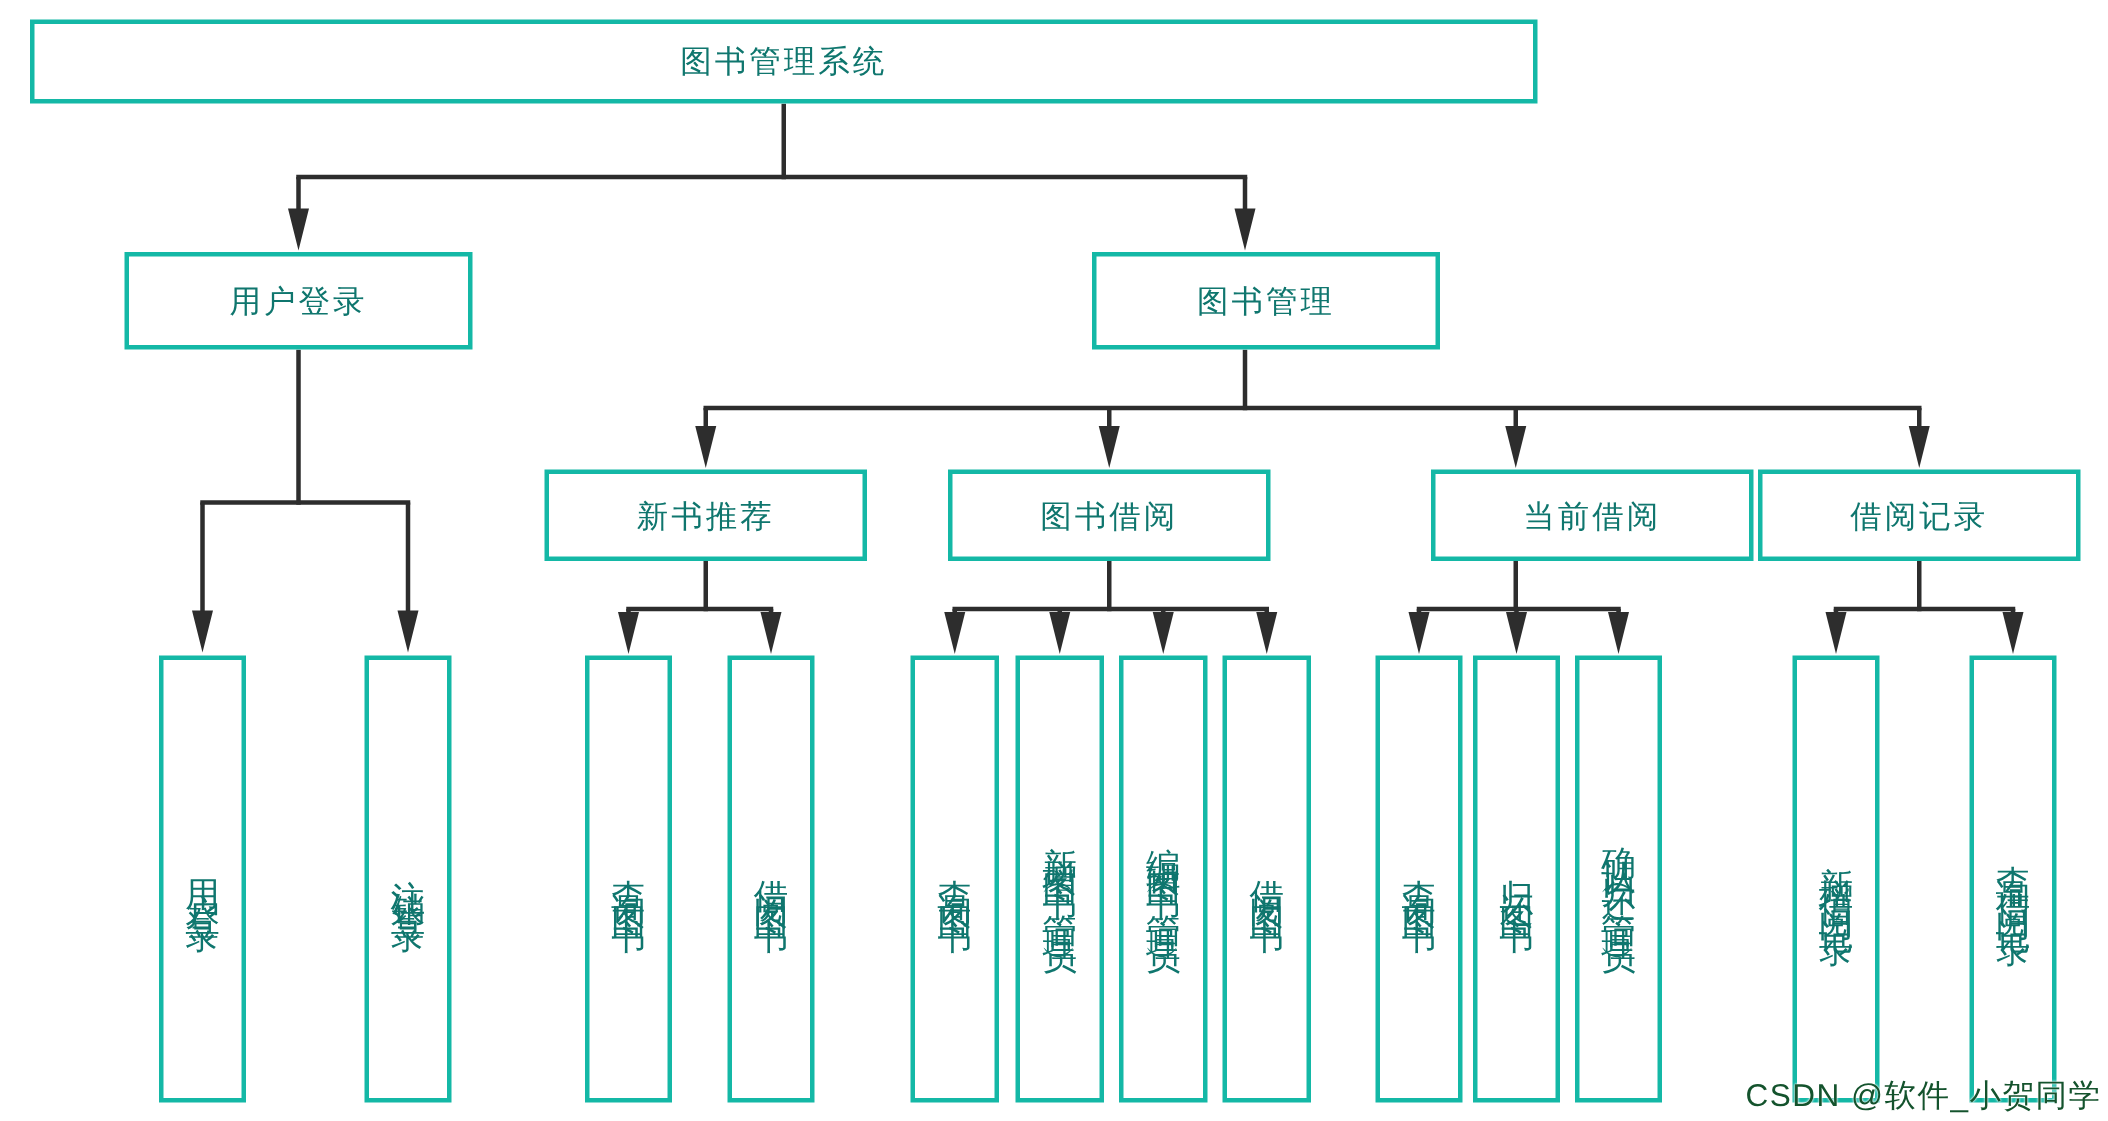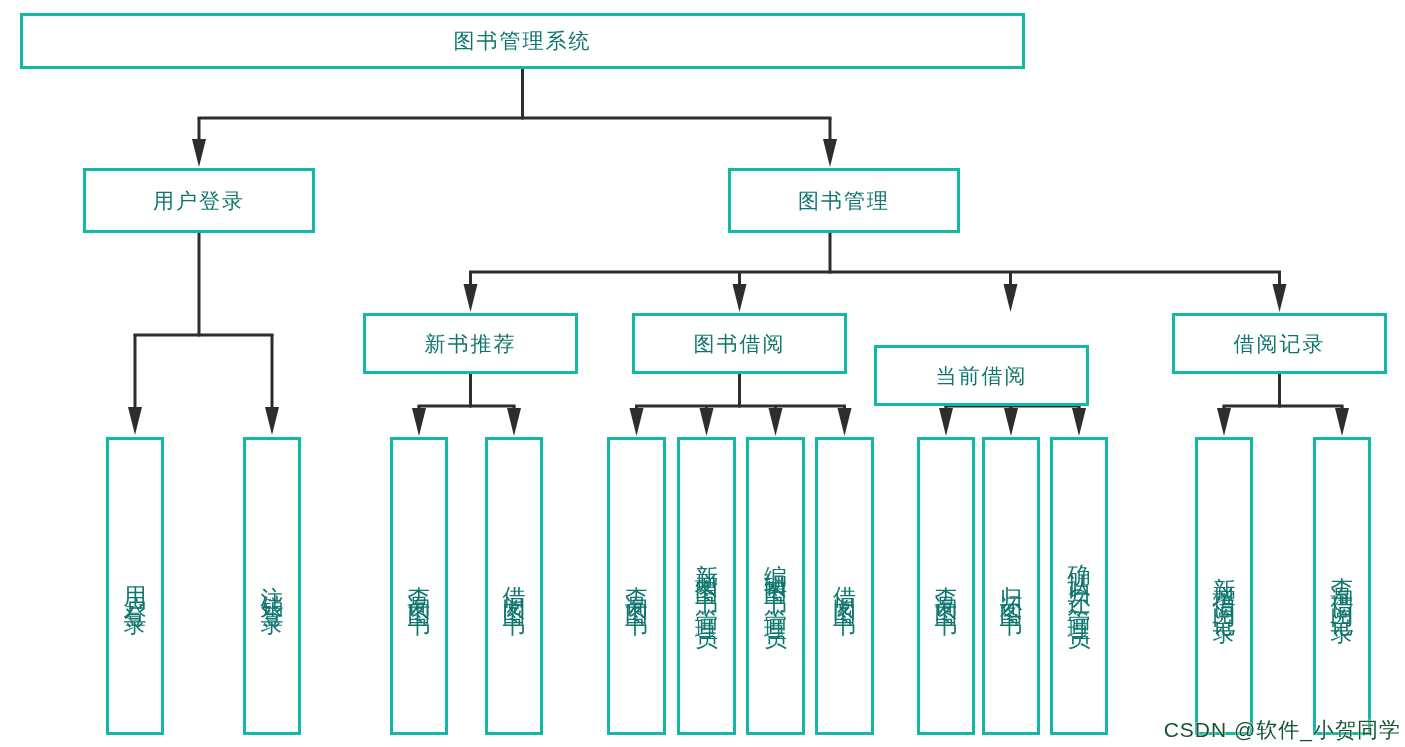--- a/index.html
+++ b/index.html
@@ -42,21 +42,21 @@
   }
   
   .n-root  { left: 20px;  top: 13px;  width: 1005px; height: 56px; }
   
   .n-l2a   { left: 83px;  top: 168px; width: 232px;  height: 65px; }
   .n-l2b   { left: 714px; top: 168px; width: 232px;  height: 65px; margin-left: 14px; }
   
   .l3      { top: 313px; width: 215px; height: 61px; }
   .n-l3a   { left: 363px; }
   .n-l3b   { left: 632px; }
-  .n-l3c   { left: 874px; margin-top: 32px; }
+  .n-l3c   { left: 954px; }
   .n-l3d   { left: 1172px; }
   
   .leaf    { top: 437px; height: 298px; width: 58px; }
   .n-g1a   { left: 106px; }
   .n-g1b   { left: 243px; }
   .n-g2a   { left: 390px; }
   .n-g2b   { left: 485px; }
   .n-g3a   { left: 607px; width: 59px; }
   .n-g3b   { left: 677px; width: 59px; }
   .n-g3c   { left: 746px; width: 59px; }

